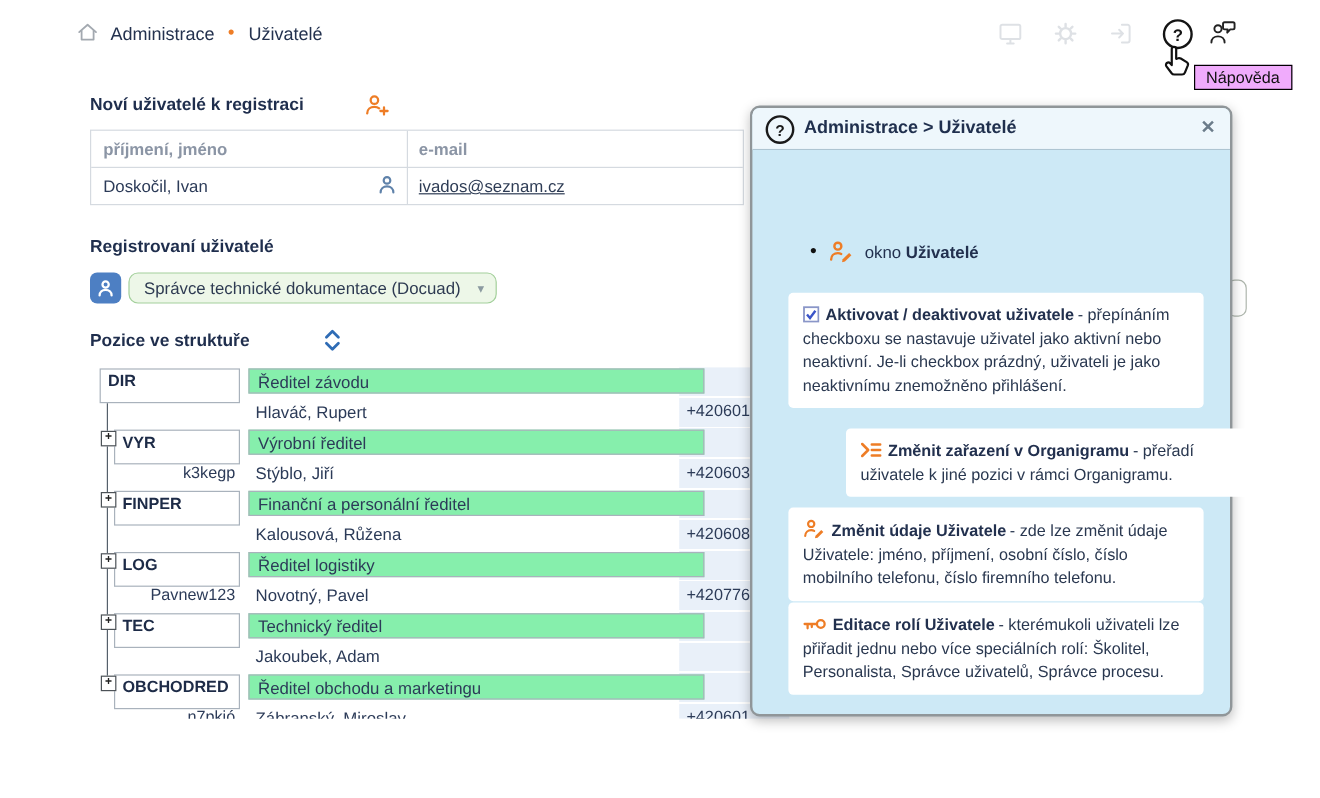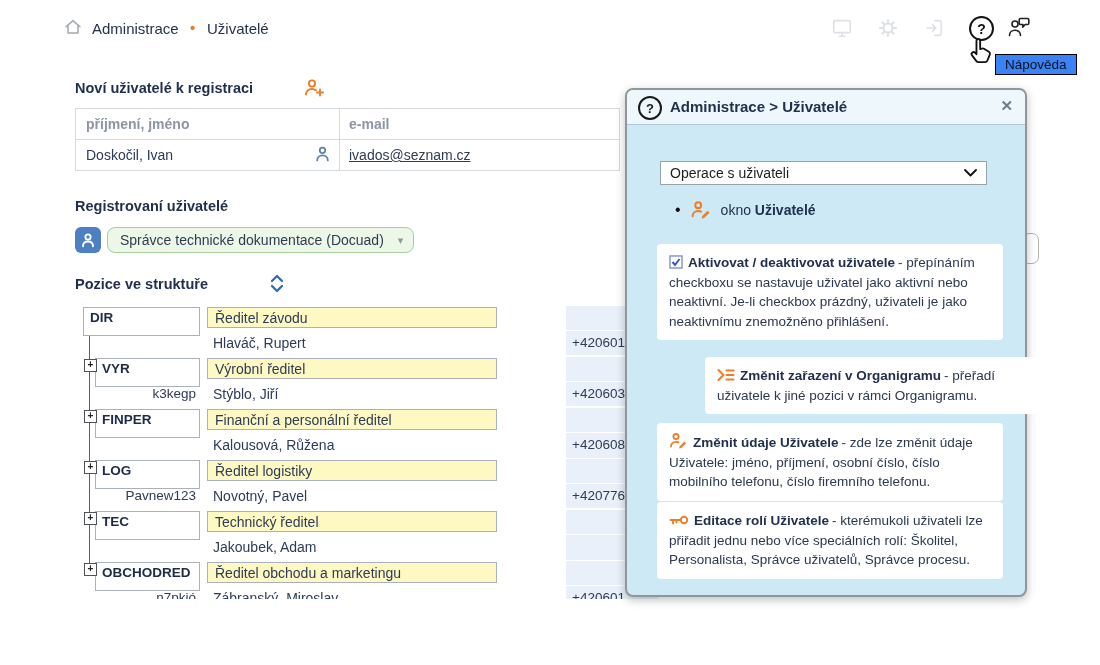--- a/index.html
+++ b/index.html
@@ -7,21 +7,21 @@
           font-family:"Liberation Sans",sans-serif;color:#2c3b58;}
   .abs{position:absolute;}
   svg{display:block;}
 
   
   .crumb{font-size:15px;color:#24324f;}
   .crumb-sep{color:#ee7d26;font-size:15px;font-weight:bold;}
   .topbar-icon{position:absolute;top:16px;}
   .help-circle{width:21px;height:21px;border:2px solid #141414;border-radius:50%;
                font-weight:bold;font-size:14px;color:#141414;display:flex;align-items:center;justify-content:center;}
-  .tooltip{position:absolute;left:995px;top:54px;background:#3b82f6;border:1px solid #000;
+  .tooltip{position:absolute;left:995px;top:54px;background:#f0abfc;border:1px solid #000;
            padding:2px 9px;font-size:13.5px;color:#111;z-index:7;}
 
   
   .sec-title{font-size:14.5px;font-weight:bold;color:#1f2e4d;}
 
   
   .tbl1{position:absolute;left:75px;top:108px;width:543px;height:61px;border:1px solid #d5dae0;background:#fff;}
   .tbl1 .hdr{position:absolute;left:0;top:0;width:100%;height:30px;border-bottom:1px solid #d5dae0;}
   .tbl1 .vline{position:absolute;left:263px;top:0;width:1px;height:61px;background:#d5dae0;}
   .th{position:absolute;top:7px;font-size:14px;font-weight:bold;color:#8b95a5;}
@@ -40,21 +40,21 @@
 
   
   .tree{position:absolute;left:75px;top:306px;width:583px;height:293px;overflow:hidden;}
   .phone-col{position:absolute;left:491px;top:0;width:92px;height:293px;
              background:repeating-linear-gradient(180deg,#e9f0f9 0 24px,#ffffff 24px 25.5px);}
   .tline{position:absolute;background:#55606b;}
   .plusbox{position:absolute;width:11px;height:11px;background:#fff;border:1px solid #4c5257;z-index:2;
            font-size:10px;line-height:10px;text-align:center;color:#222;font-weight:bold;cursor:pointer;}
   .cbox{position:absolute;height:29px;border:1px solid #a9b2bc;background:#fff;box-sizing:border-box;
         font-size:13.5px;font-weight:bold;color:#1d2b47;padding:2px 6px;z-index:1;}
-  .tbox{position:absolute;left:132px;width:290px;height:21px;border:1px solid #a9b2bc;background:#fef9c3;
+  .tbox{position:absolute;left:132px;width:380px;height:21px;border:1px solid #a9b2bc;background:#86efac;
         box-sizing:border-box;font-size:14px;color:#2c3b58;padding:2px 7px;z-index:1;}
   .plogin{position:absolute;left:20px;width:101px;text-align:right;font-size:13.5px;color:#2c3b58;}
   .pname{position:absolute;left:138px;font-size:14px;color:#2c3b58;}
   .pphone{position:absolute;left:497px;font-size:13.5px;color:#2c3b58;white-space:nowrap;}
 
   
   .panel{position:absolute;left:625px;top:88px;width:402px;height:509px;background:#cde9f6;
          border:2px solid #909699;border-radius:8px;box-sizing:border-box;z-index:5;
          box-shadow:0 3px 10px rgba(0,0,0,.25);}
   .panel-hdr{position:absolute;left:0;top:0;width:100%;height:35px;background:#eef7fc;
@@ -213,26 +213,20 @@
     <span class="pphone" style="top:284px;">+420601</span>
   </div>
 
   <div class="panel">
     <div class="panel-hdr">
       <div class="qmark">?</div>
       <span class="panel-title">Administrace &gt; Uživatelé</span>
       <span class="panel-close">✕</span>
     </div>
 
-    <div class="panel-select">
-      <span>Operace s uživateli</span>
-      <svg width="13" height="8" viewBox="0 0 13 8" fill="none" stroke="#111" stroke-width="1.8" stroke-linecap="round" stroke-linejoin="round">
-        <polyline points="1,1 6.5,6.5 12,1"></polyline>
-      </svg>
-    </div>
 
     <div class="bullet-row">
       <span class="bullet-dot">•</span>
       <svg width="22" height="19" viewBox="0 0 19 17" fill="none" stroke="#ee7d26" stroke-width="1.8" stroke-linecap="round">
         <circle cx="7" cy="4.6" r="2.6"></circle>
         <path d="M2 14.6c0-3 2.3-4.8 5-4.8.9 0 1.8.2 2.5.6"></path>
         <path d="M10.6 14.4l4.8-4.8 1.7 1.7-4.8 4.8-2.2.5z" fill="#ee7d26" stroke="none"></path>
       </svg>
       <span><span>okno </span><b>Uživatelé</b></span>
     </div>

